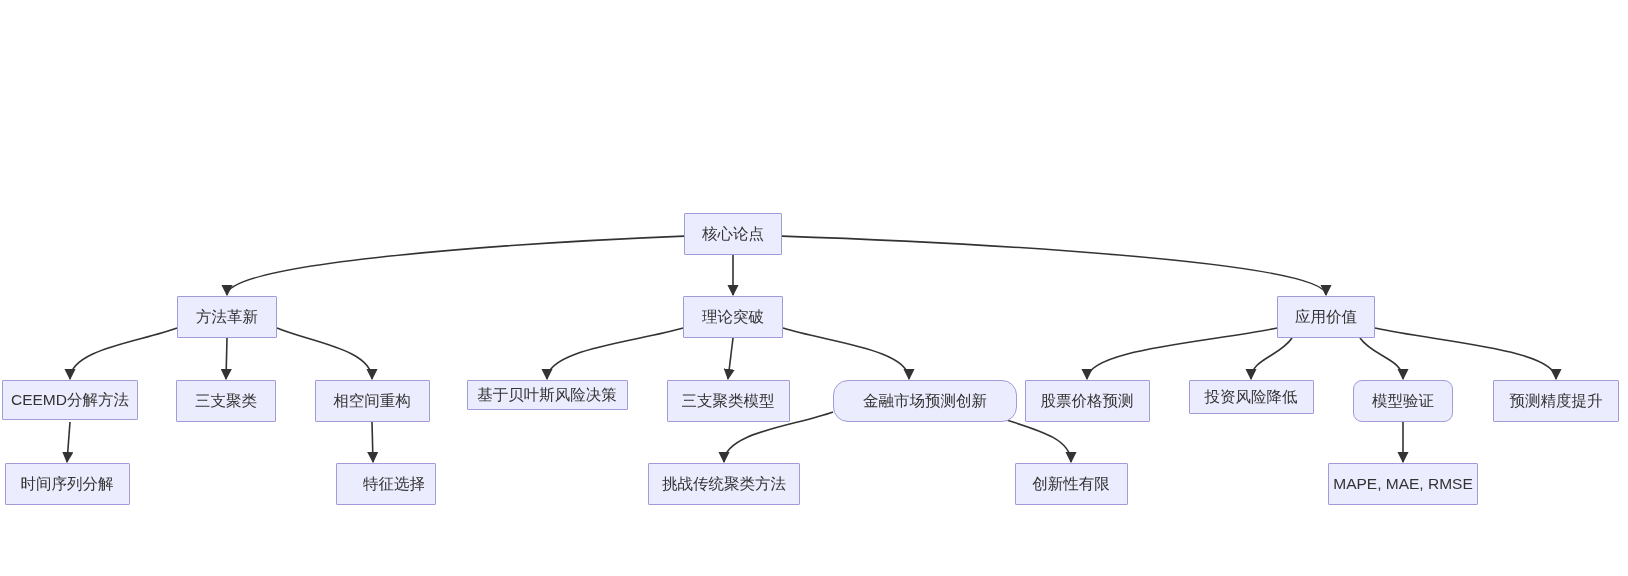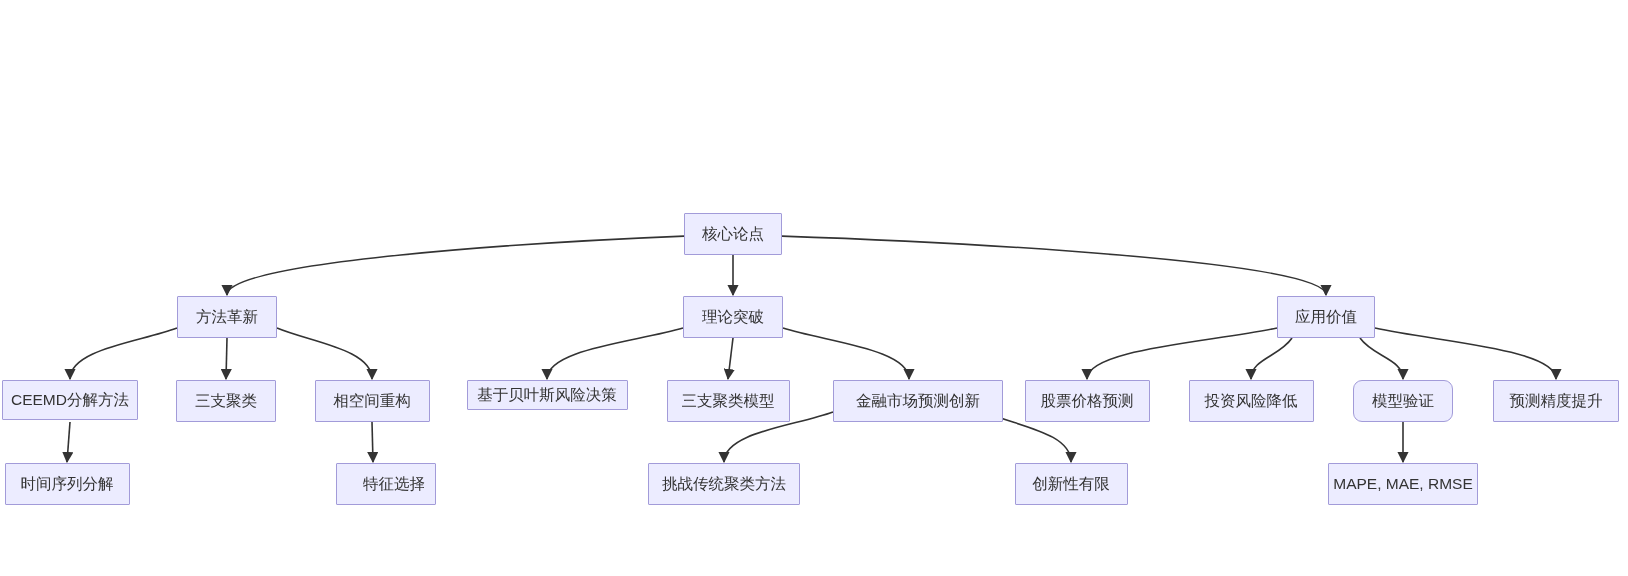--- a/index.html
+++ b/index.html
@@ -97,27 +97,27 @@
       </div>
       <div class="node" style="left: 314.5px; top: 380px; width: 115px; height: 42px;">
         <span>相空间重构</span>
       </div>
       <div class="node" style="left: 466.5px; top: 380px; width: 161px; height: 30px;">
         <span>基于贝叶斯风险决策</span>
       </div>
       <div class="node" style="left: 666.5px; top: 380px; width: 123px; height: 42px;">
         <span>三支聚类模型</span>
       </div>
-      <div class="node" style="left: 833px; top: 380px; width: 170px; height: 42px;">
+      <div class="node" style="left: 833px; top: 380px; width: 184px; height: 42px; border-radius: 15px;">
         <span>金融市场预测创新</span>
       </div>
       <div class="node" style="left: 1024.5px; top: 380px; width: 125px; height: 42px;">
         <span>股票价格预测</span>
       </div>
-      <div class="node" style="left: 1188.5px; top: 380px; width: 125px; height: 42px;">
+      <div class="node" style="left: 1188.5px; top: 380px; width: 125px; height: 34px;">
         <span>投资风险降低</span>
       </div>
       <div class="node" style="left: 1353px; top: 380px; width: 100px; height: 42px; border-radius: 9px;">
         <span>模型验证</span>
       </div>
       <div class="node" style="left: 1493px; top: 380px; width: 126px; height: 42px;">
         <span>预测精度提升</span>
       </div>
       <div class="node" style="left: 4.5px; top: 463px; width: 125px; height: 42px;">
         <span>时间序列分解</span>

